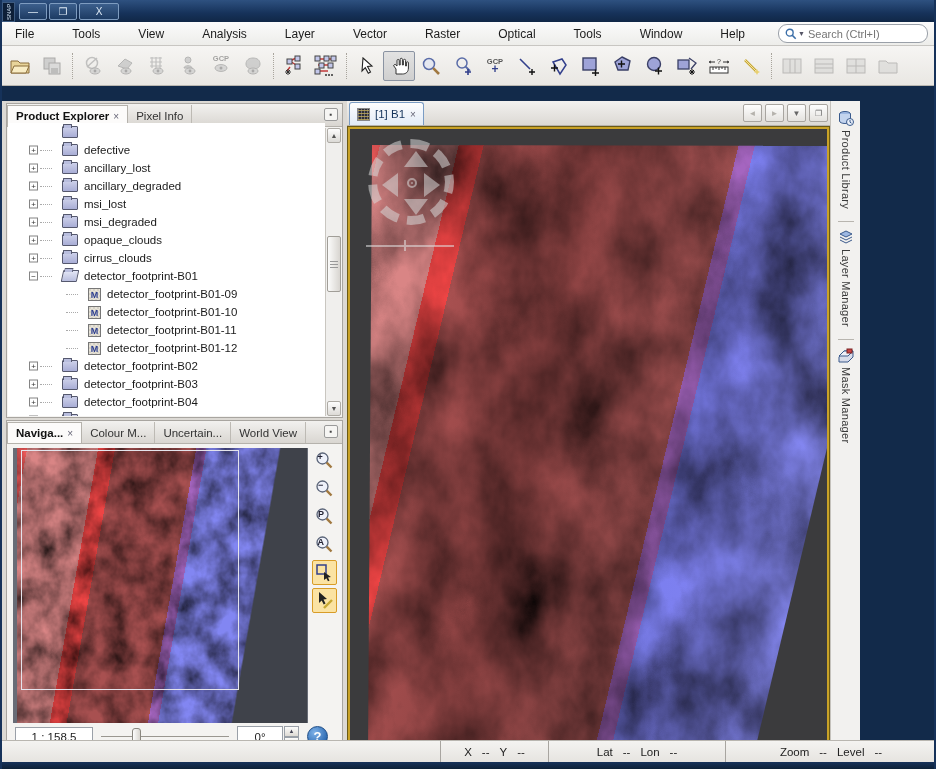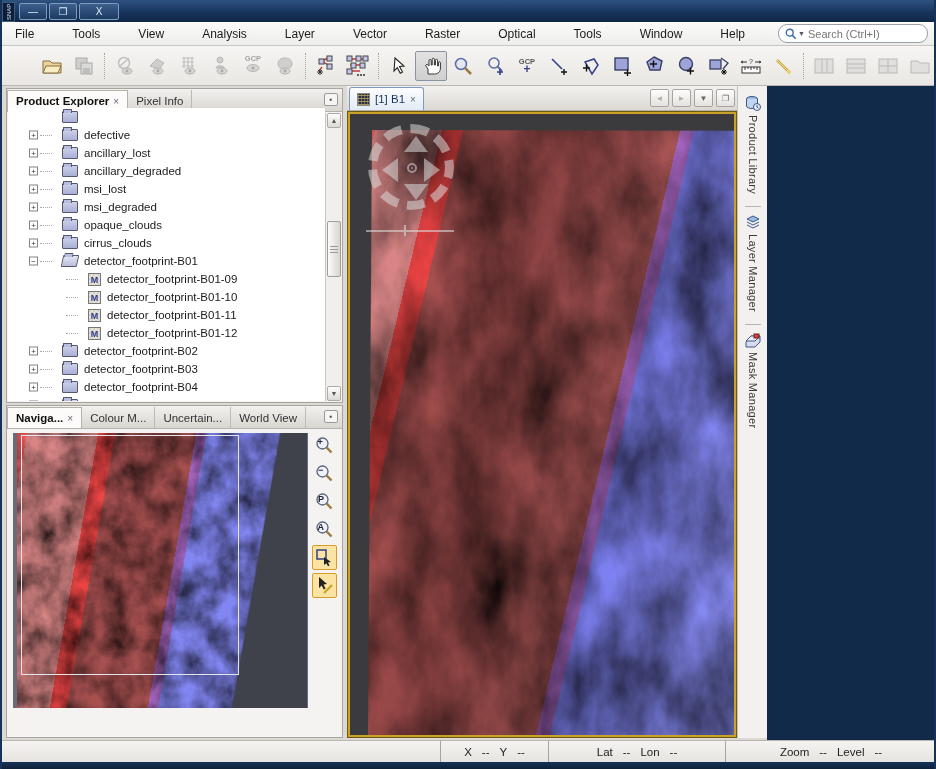--- a/index.html
+++ b/index.html
@@ -27,31 +27,31 @@
   .searchbox { position:absolute; right:8px; top:2px; width:150px; height:19px; background:#fff;
     border:1px solid #9aa0a8; border-radius:9px; display:flex; align-items:center; padding:0 6px; }
   .searchbox svg { flex:0 0 auto; }
   .search-caret { font-size:7px; color:#556; margin:0 3px 0 1px; }
   .searchbox input { border:none; outline:none; width:100px; font-size:11px; color:#8a8a8a;
     font-family:"Liberation Sans", sans-serif; background:transparent; }
 
   
   .toolbar { position:absolute; left:0; top:46px; width:936px; height:40px;
     background:linear-gradient(#f6f5f3,#e9e7e3); border-bottom:1px solid #b9b6b0;
-    display:flex; align-items:center; padding-left:4px;justify-content:flex-end; }
+    display:flex; align-items:center; padding-left:4px; }
   .tbtn { width:32px; height:30px; display:flex; align-items:center; justify-content:center;
     border:1px solid transparent; border-radius:2px; position:relative; }
   .tbtn.active { border:1px solid #8a93a2; background:linear-gradient(#e2e2e2,#cfcfcf); }
   .tbtn.disabled { opacity:.5; filter:grayscale(.9); }
   .tsep { width:1px; height:26px; border-left:1px dotted #a8a49c; margin:0 4px; }
   .gcp-text { font-size:7.5px; font-weight:bold; color:#555; line-height:6px; text-align:center; }
   .gcp-plus { color:#33408c; font-weight:bold; font-size:12px; line-height:8px; text-align:center; }
 
   
-  .main { position:absolute; left:0; top:86px; width:767px; height:654px; background:#dcd9d4; }
+  .main { position:absolute; left:0; top:101px; width:860px; height:654px; background:#dcd9d4; }
 
   
   .panel { position:absolute; background:#f4f3f1; border:1px solid #a8a5a0; }
   .explorer-panel { left:6px; top:2px; width:337px; height:315px; }
   .nav-panel { left:6px; top:319px; width:337px; height:333px; }
   .ptabs { height:23px; background:linear-gradient(#f2f1ef,#d9d6d1); border-bottom:1px solid #b5b2ac;
     display:flex; align-items:flex-end; position:relative; }
   .ptab { height:21px; padding:0 8px; display:flex; align-items:center; gap:4px; font-size:11.5px; color:#333;
     border-right:1px solid #bdbab4; }
   .ptab.active { background:#fcfbfa; border:1px solid #b5b2ac; border-bottom:none; font-weight:bold; color:#111; }
@@ -667,20 +667,35 @@
             </svg>
         </div>
         <div class="nbtn toggled">
           <svg width="19" height="19" viewBox="0 0 19 19">
               <path d="M4 1l8 7-3.5.5 2 4-1.8.9-2-4L4 12z" fill="#222"></path>
               <line x1="9" y1="17" x2="17" y2="9" stroke="#c8a832" stroke-width="2.4"></line>
             </svg>
         </div>
       </div>
 
+      <div class="nav-bottom">
+        <div class="scale-field">1 : 158.5</div>
+        <div class="slider">
+          <div class="track"></div>
+          <div class="thumbk"></div>
+        </div>
+        <div class="spinner">
+          <div class="spin-val">0°</div>
+          <div class="spin-arrows">
+            <div>▲</div>
+            <div>▼</div>
+          </div>
+        </div>
+        <div class="help-btn">?</div>
+      </div>
     </div>
 
     <div class="doc-area">
       <div class="doc-tabbar">
         <div class="doc-tab">
           <span class="doc-tab-icon"></span>
           <span>[1] B1</span>
           <span class="tab-close">×</span>
         </div>
         <div class="doc-ctrl">

